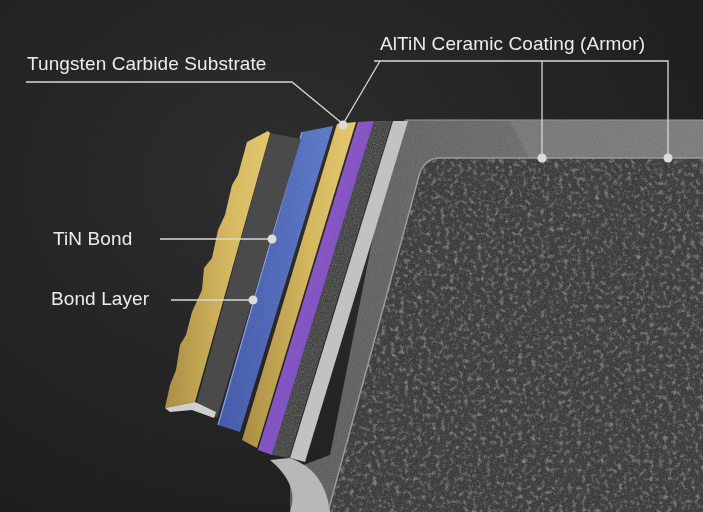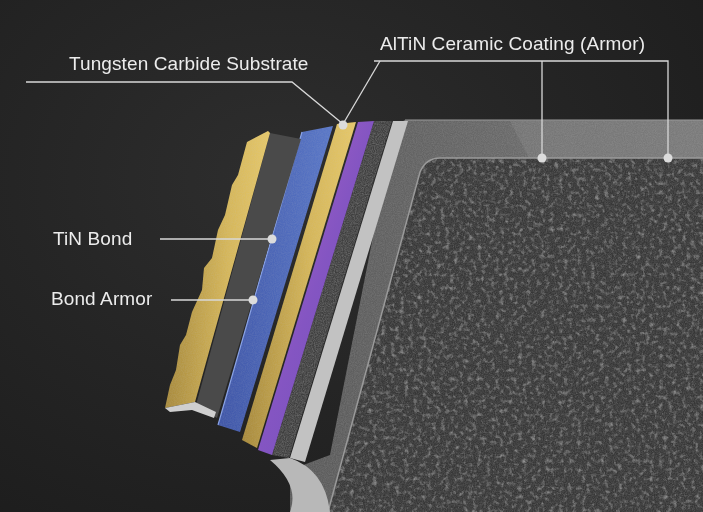--- a/index.html
+++ b/index.html
@@ -104,16 +104,16 @@
   </g>
   <g fill="#dcdcdc">
     <circle cx="343" cy="125" r="4.5"></circle>
     <circle cx="542" cy="158" r="4.5"></circle>
     <circle cx="668" cy="158" r="4.5"></circle>
     <circle cx="272" cy="239" r="4.5"></circle>
     <circle cx="253" cy="300" r="4.5"></circle>
   </g>
 </svg>
 
-<div class="label" style="left:27px; top:53px;margin-left:42px;">Tungsten Carbide Substrate</div>
+<div class="label" style="left:27px; top:53px;">Tungsten Carbide Substrate</div>
 <div class="label" style="left:380px; top:33px;">AlTiN Ceramic Coating (Armor)</div>
 <div class="label" style="left:53px; top:228px;">TiN Bond</div>
-<div class="label" style="left:51px; top:288px;">Bond Armor</div>
+<div class="label" style="left:51px; top:288px;">Bond Layer</div>
 
 </body></html>

